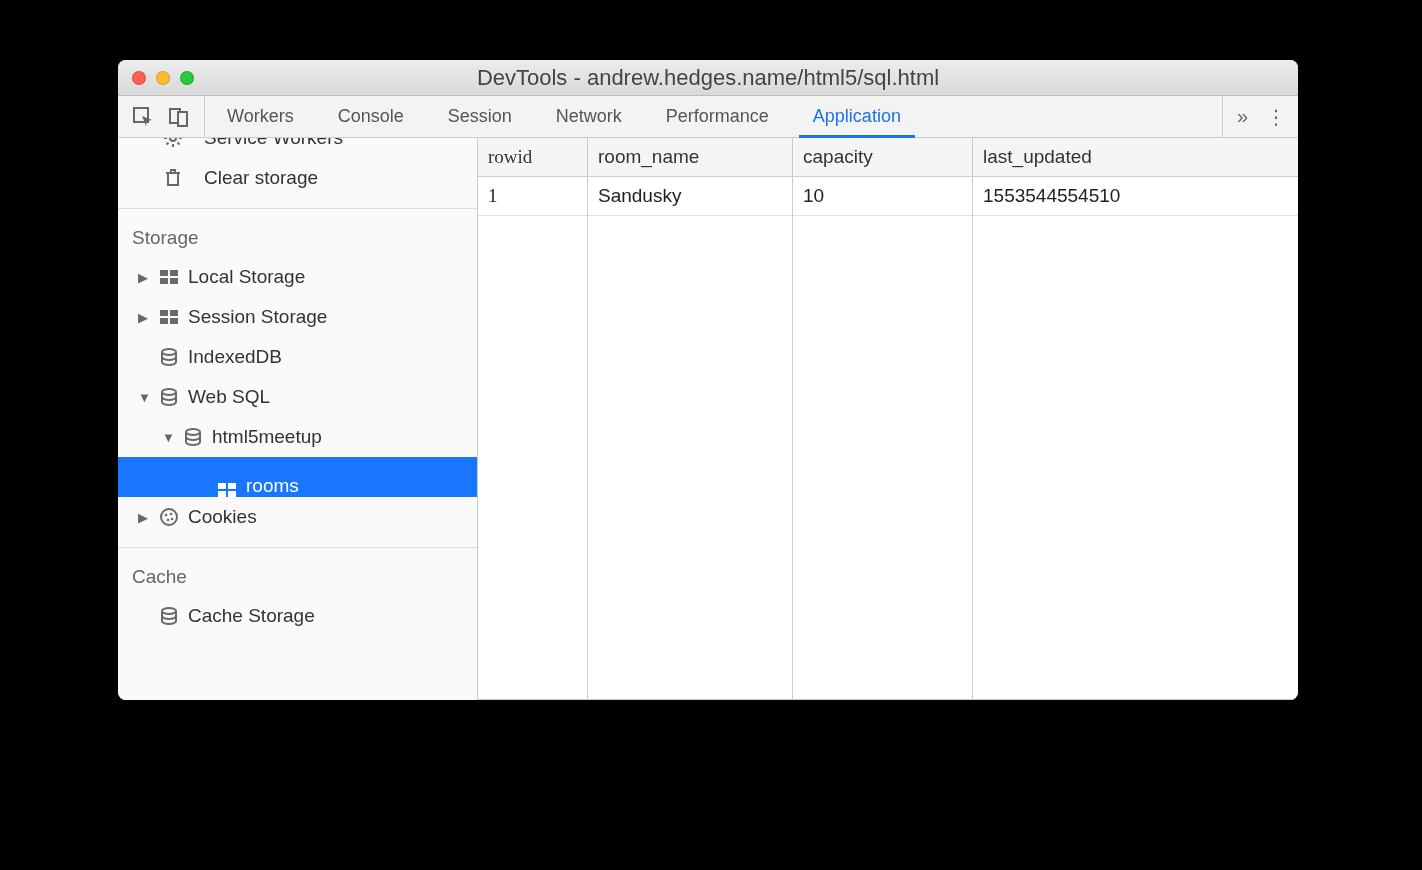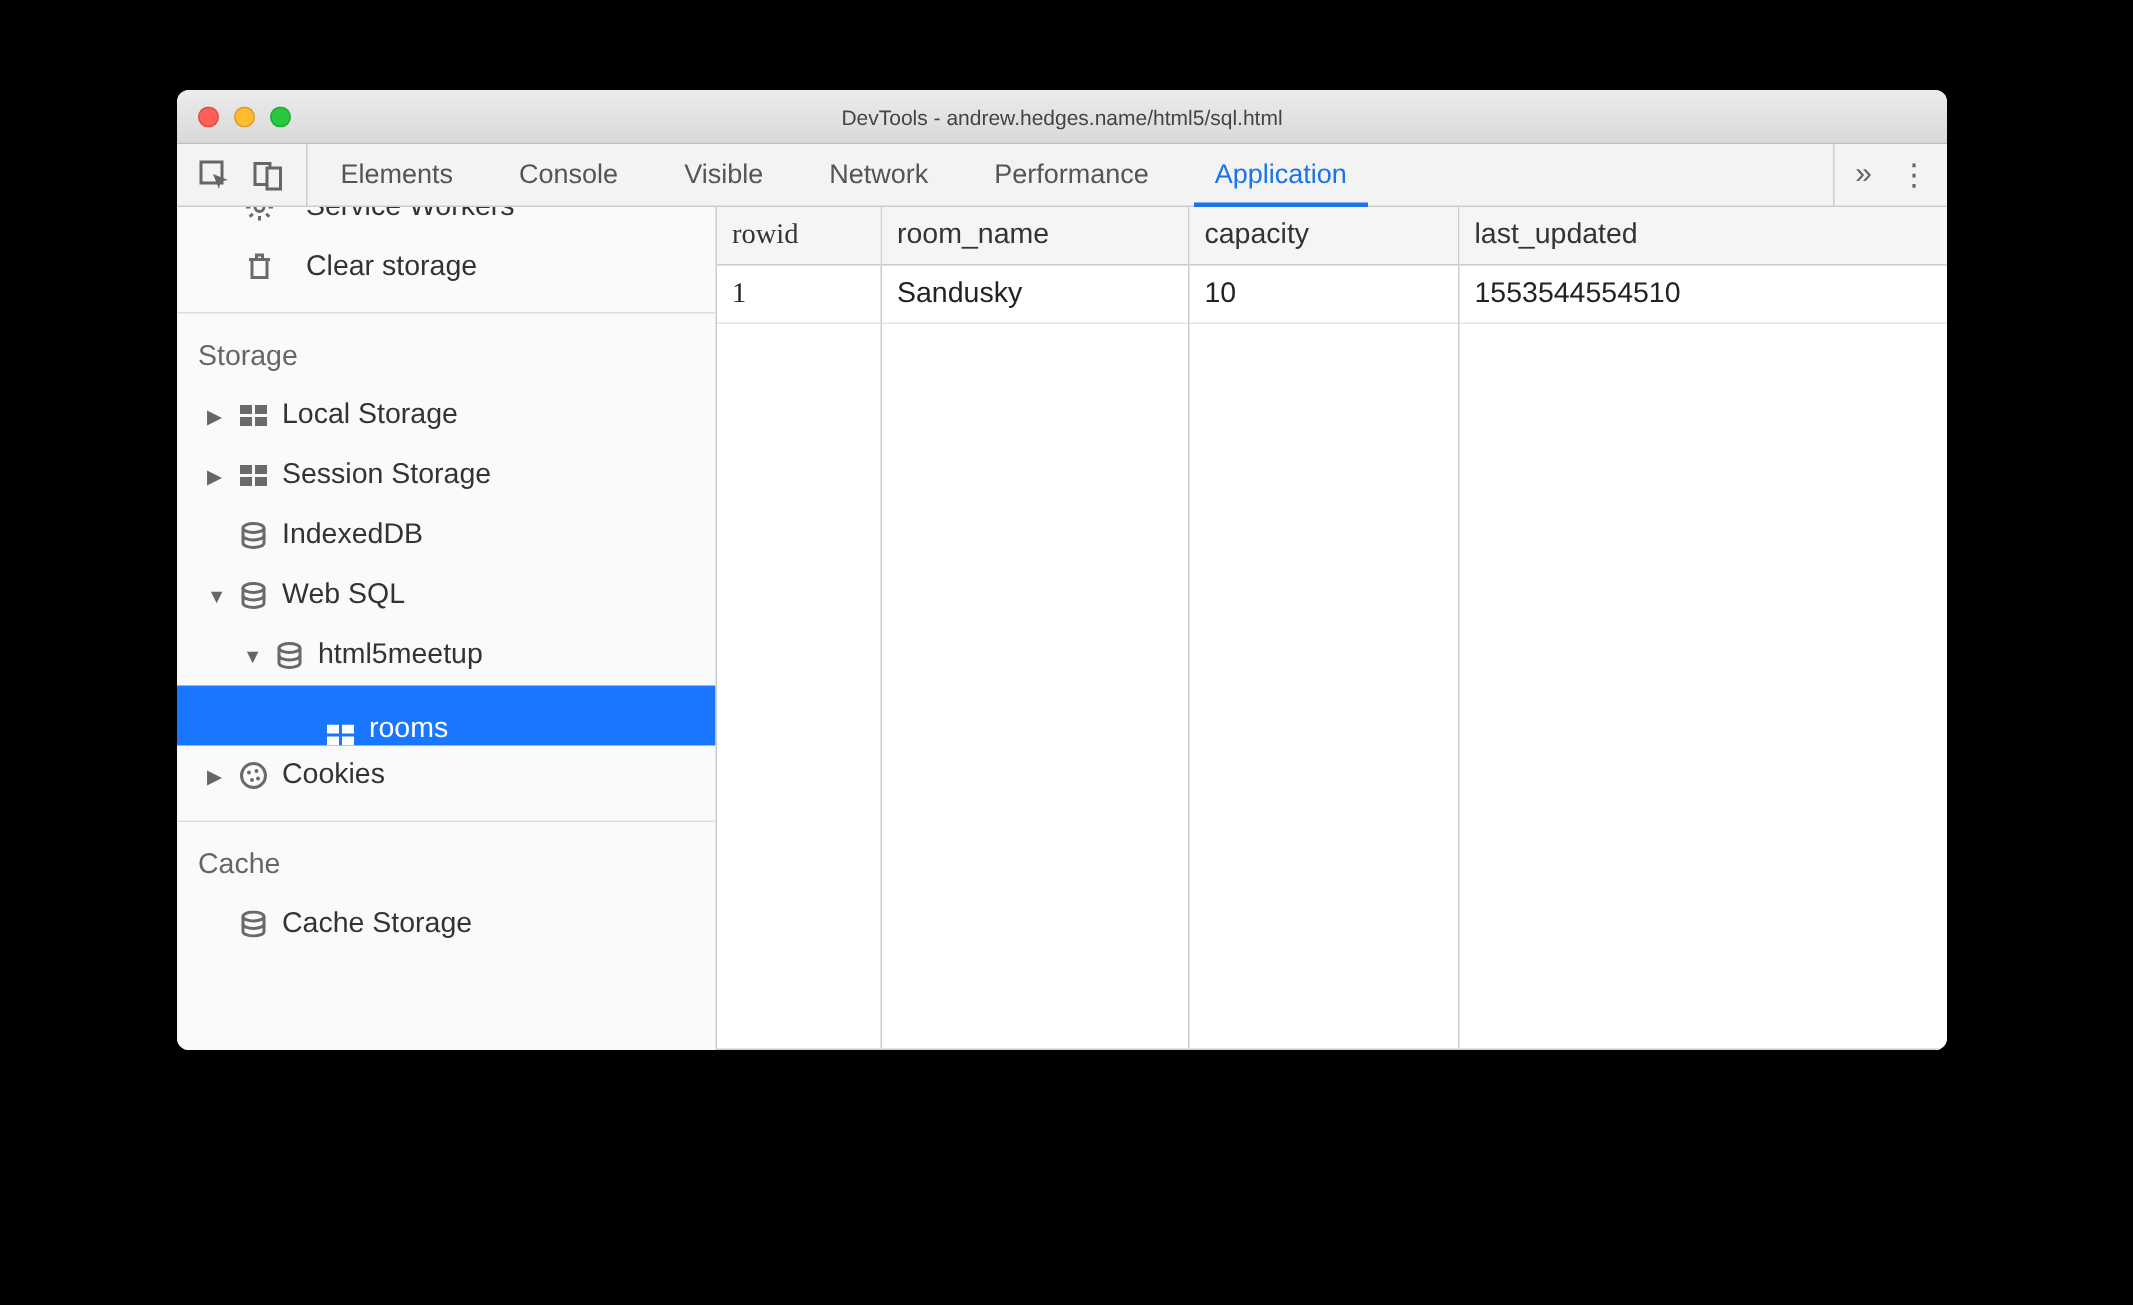--- a/index.html
+++ b/index.html
@@ -39,21 +39,21 @@
     padding-left: 14px;
   }
   .dot { width: 14px; height: 14px; border-radius: 50%; border: 1px solid rgba(0,0,0,0.15); }
   .dot.red { background: #ff5f57; }
   .dot.yellow { background: #febc2e; }
   .dot.green { background: #28c840; }
   .titletext {
     position: absolute;
     left: 0; right: 0;
     text-align: center;
-    font-size: 14px;
+    font-size: 22px;
     color: #444;
     pointer-events: none;
   }
   .toolbar {
     height: 42px;
     border-bottom: 1px solid #ccc;
     display: flex;
     align-items: center;
     background: #f3f3f3;
   }
@@ -224,23 +224,23 @@
           </svg>
       </span>
       <span style="color:#666;">
         <svg width="22" height="22" viewBox="0 0 22 22">
             <rect x="2" y="3" width="10" height="14" fill="none" stroke="currentColor" stroke-width="2"></rect>
             <rect x="10" y="6" width="9" height="14" fill="#f3f3f3" stroke="currentColor" stroke-width="2"></rect>
           </svg>
       </span>
     </div>
     <div class="tabs" id="tabs">
-        <div class="tab">Elements</div>
+        <div class="tab">Workers</div>
         <div class="tab">Console</div>
-        <div class="tab">Visible</div>
+        <div class="tab">Session</div>
         <div class="tab">Network</div>
         <div class="tab">Performance</div>
         <div class="tab active">Application</div>
       </div>
     <div class="toolbar-right">
       <span style="font-size:20px;">»</span>
       <span style="font-size:20px; letter-spacing:-2px;">⋮</span>
     </div>
   </div>
 

